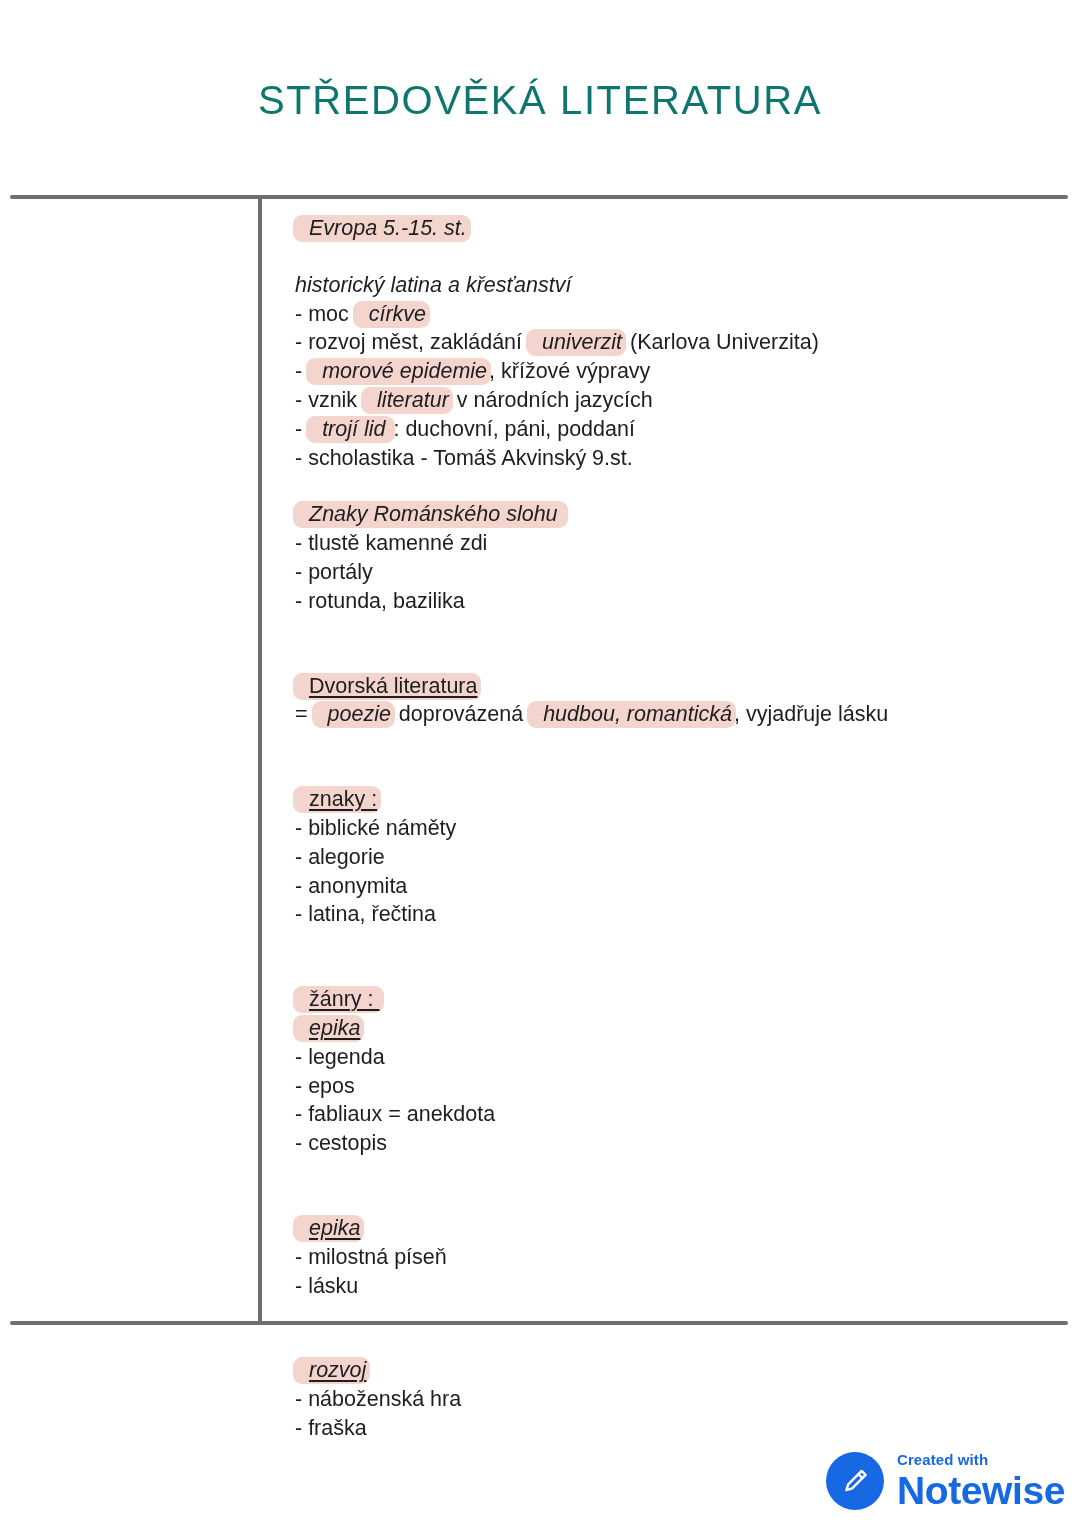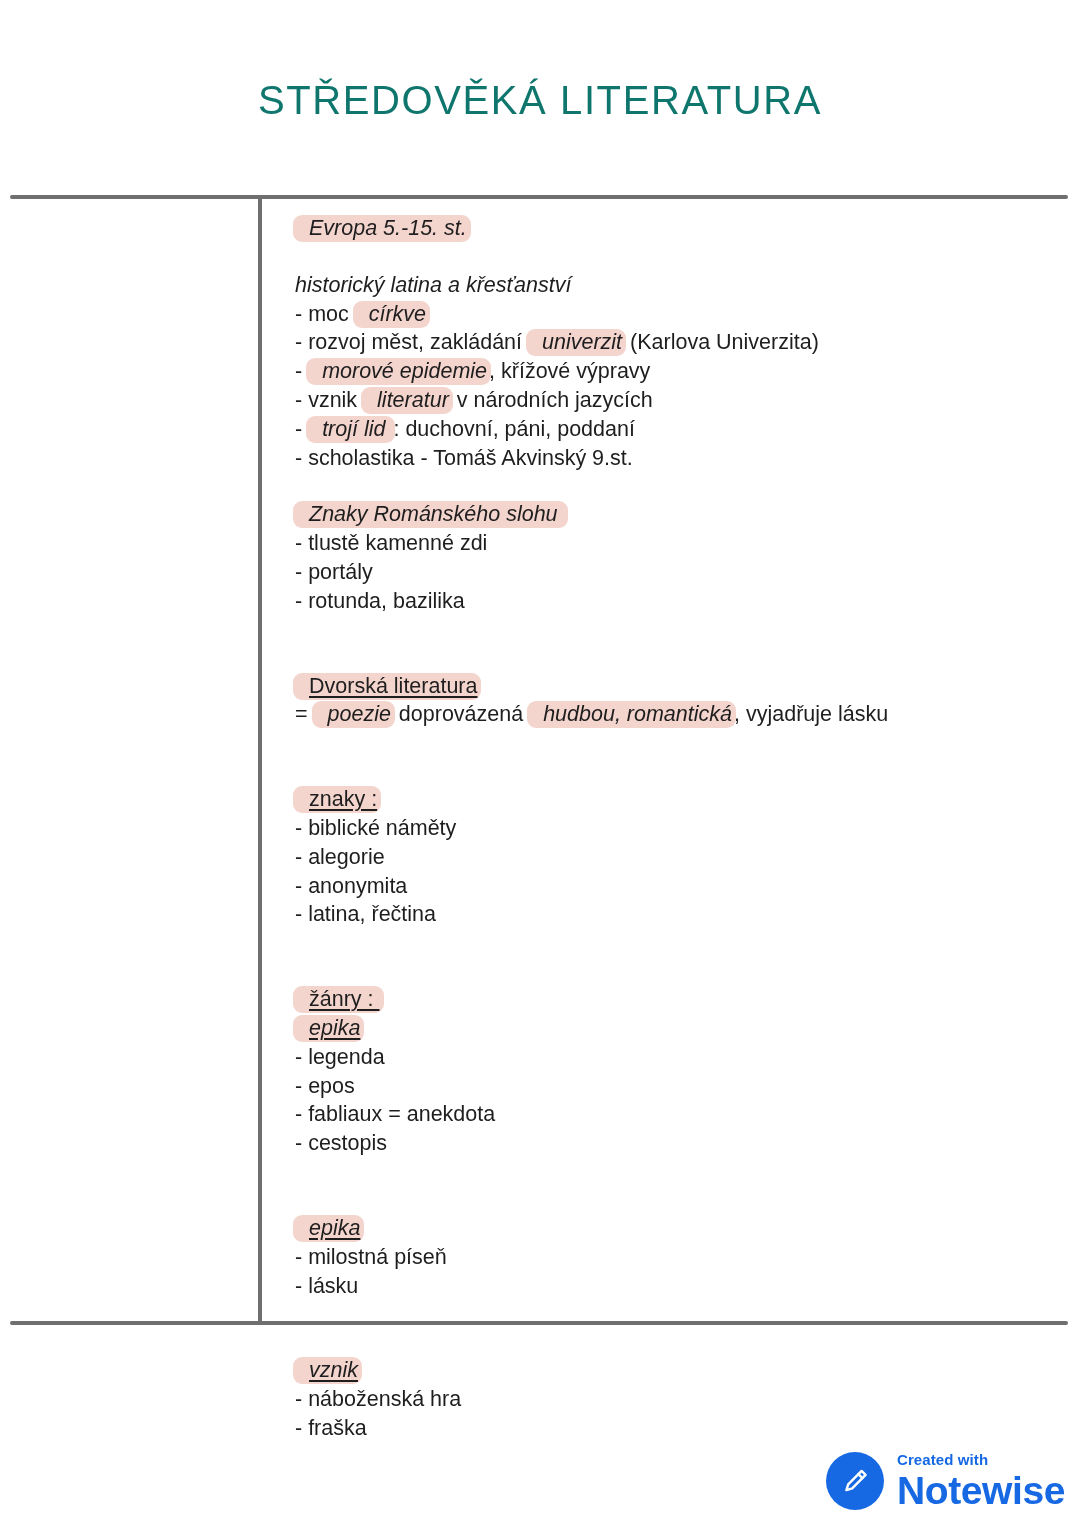--- a/index.html
+++ b/index.html
@@ -205,21 +205,21 @@
     <div class="spacer"></div>
     <div class="spacer"></div>
 
     <div class="line"><span class="hl ul it">epika</span></div>
     <div class="line">- milostná píseň</div>
     <div class="line">- lásku</div>
 
     <div class="spacer"></div>
     <div class="spacer"></div>
 
-    <div class="line"><span class="hl ul it">vznik</span></div>
+    <div class="line"><span class="hl ul it">rozvoj</span></div>
     <div class="line">- náboženská hra</div>
     <div class="line">- fraška</div>
   </div>
 
 </div>
 
 <div class="notewise">
   <div class="nw-mark">
     <svg width="32" height="32" viewBox="0 0 32 32" aria-hidden="true">
       <path d="M22.6 5.9 L26.6 9.9 L13.2 23.3 L7.4 25.1 L9.2 19.3 Z" fill="none" stroke="#ffffff" stroke-width="2.4" stroke-linejoin="round" stroke-linecap="round"></path>

